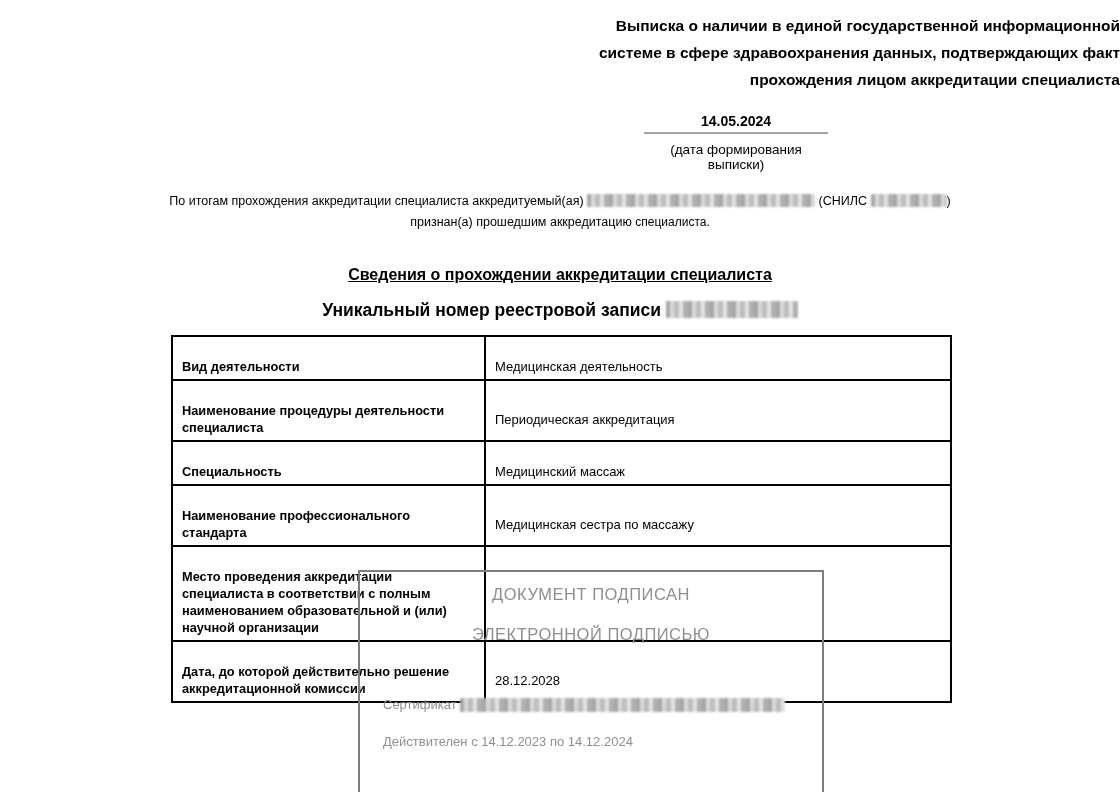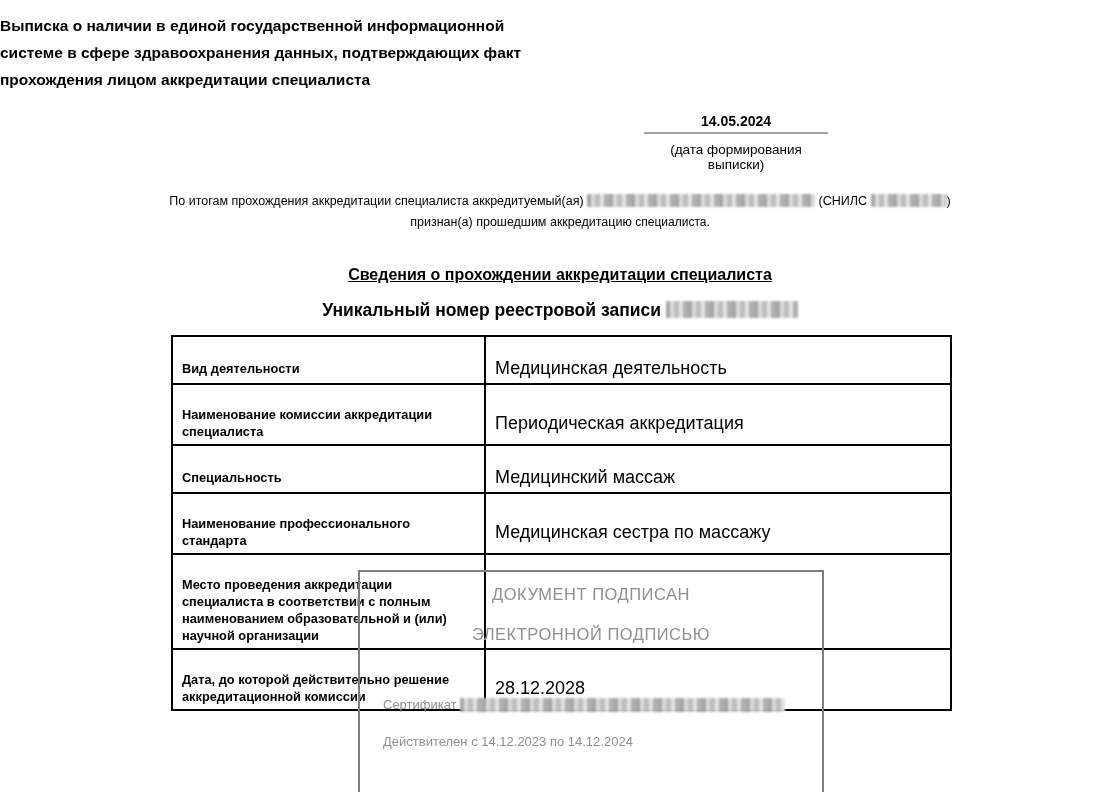--- a/index.html
+++ b/index.html
@@ -9,21 +9,21 @@
     font-family: "Liberation Sans", sans-serif;
     color: #000000;
     overflow: hidden;
     position: relative;
   }
   .page { width: 1120px; height: 792px; position: relative; }
 
   
   .doc-title {
     margin-top: 12px;
-    text-align: left;
+    text-align: right;
     font-weight: bold;
     font-size: 15.5px;
     line-height: 27px;
   }
 
   
   .date-block {
     margin-top: 20px;
     margin-left: 644px;
     width: 184px;
@@ -94,21 +94,21 @@
     vertical-align: middle;
     padding: 21px 10px 4px 9px;
   }
   td.cell-label {
     width: 313px;
     font-weight: bold;
     font-size: 12.8px;
     line-height: 17px;
   }
   td.cell-value {
-    font-size: 18px;
+    font-size: 13px;
   }
   tr.row-h27 td { height: 27px; }
   tr.row-h45 td { height: 45px; }
   tr.row-h64 td { height: 64px; }
   tr.row-h37 td { height: 37px; }
 
   
   .sig-box {
     position: absolute;
     left: 358px;
@@ -169,21 +169,21 @@
     <span class="redacted redacted-registry"></span>
   </div>
 
   <table class="acc-table">
     <tbody>
         <tr class="row-h27">
       <td class="cell-label">Вид деятельности</td>
       <td class="cell-value">Медицинская деятельность</td>
     </tr>
     <tr class="row-h45">
-      <td class="cell-label">Наименование комиссии аккредитации специалиста</td>
+      <td class="cell-label">Наименование процедуры деятельности специалиста</td>
       <td class="cell-value">Периодическая аккредитация</td>
     </tr>
     <tr class="row-h27">
       <td class="cell-label">Специальность</td>
       <td class="cell-value">Медицинский массаж</td>
     </tr>
     <tr class="row-h27">
       <td class="cell-label">Наименование профессионального стандарта</td>
       <td class="cell-value">Медицинская сестра по массажу</td>
     </tr>

